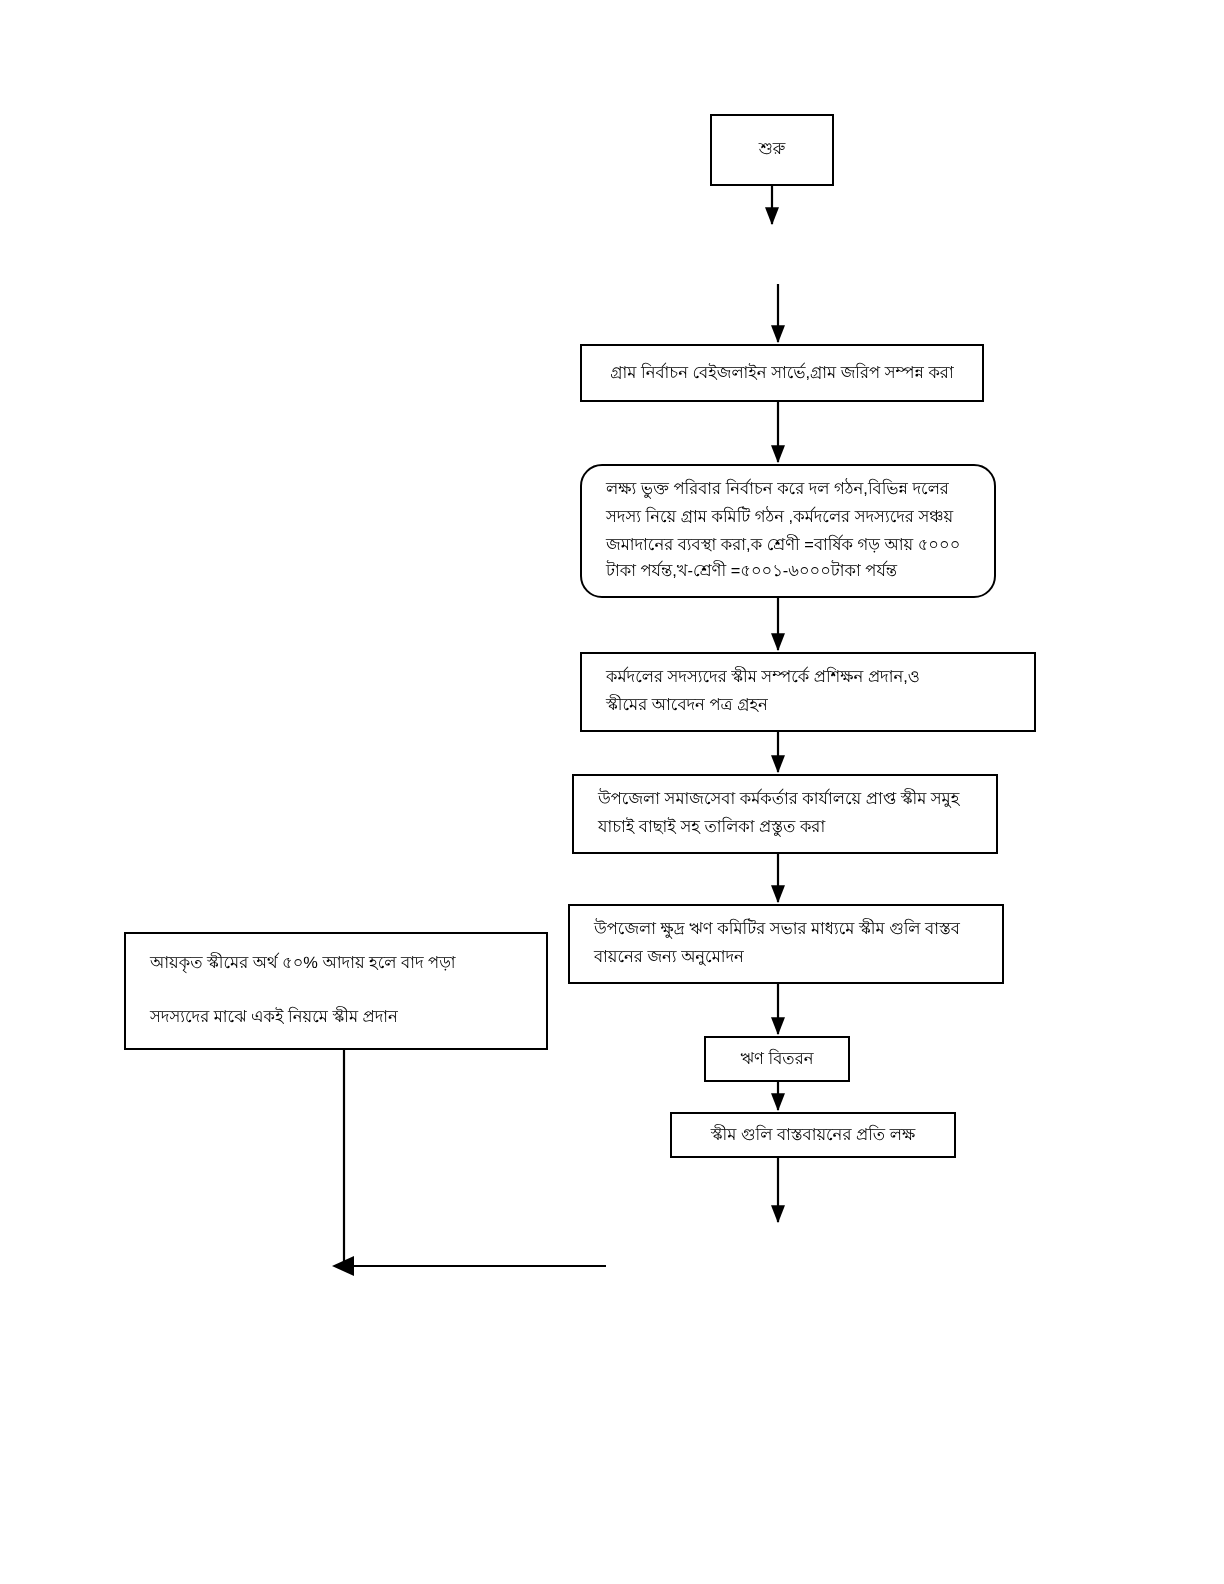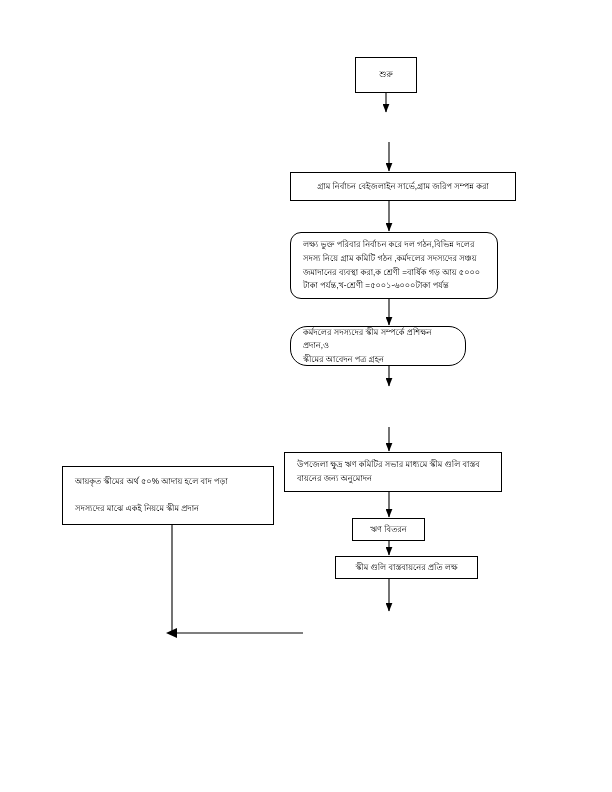--- a/index.html
+++ b/index.html
@@ -79,36 +79,40 @@
 
     <path d="M 172 525 L 172 633 M 303 633 L 175 633" stroke="#000000" stroke-width="1.1" fill="none"></path>
     <polygon points="166,633 177,628 177,638" fill="#000000"></polygon>
   </svg>
 
   <div class="node" style="left:355px; top:57px; width:62px; height:36px;">
     <span class="node-text">শুরু</span>
   </div>
 
 
-  <div class="node" style="left:290px; top:172px; width:226px; height:29px;">
+  <div class="node" style="left:290px; top:172px; width:202px; height:29px;">
     <span class="node-text">গ্রাম নির্বাচন বেইজলাইন সার্ভে,গ্রাম জরিপ সম্পন্ন করা</span>
   </div>
 
   <div class="node align-left" style="left:290px; top:232px; width:208px; height:67px;border-radius:11px;">
     <span class="node-text">লক্ষ্য ভুক্ত পরিবার নির্বাচন করে দল গঠন,বিভিন্ন দলের
 সদস্য নিয়ে গ্রাম কমিটি গঠন ,কর্মদলের সদস্যদের সঞ্চয়
 জমাদানের ব্যবস্থা করা,ক শ্রেণী =বার্ষিক গড়  আয় ৫০০০
 টাকা পর্যন্ত,খ-শ্রেণী =৫০০১-৬০০০টাকা পর্যন্ত</span>
   </div>
 
-  <div class="node align-left" style="left:290px; top:326px; width:176px; height:40px;border-radius:17px;">
+  <div class="node align-left" style="left:290px; top:326px; width:228px; height:40px;">
     <span class="node-text">কর্মদলের সদস্যদের স্কীম সম্পর্কে প্রশিক্ষন প্রদান,ও
 স্কীমের আবেদন পত্র গ্রহন</span>
   </div>
 
+  <div class="node align-left" style="left:286px; top:387px; width:213px; height:40px;">
+    <span class="node-text">উপজেলা সমাজসেবা কর্মকর্তার কার্যালয়ে প্রাপ্ত স্কীম সমুহ
+যাচাই বাছাই সহ তালিকা প্রস্তুত করা</span>
+  </div>
 
   <div class="node align-left" style="left:284px; top:452px; width:218px; height:40px;">
     <span class="node-text">উপজেলা ক্ষুদ্র ঋণ কমিটির সভার মাধ্যমে স্কীম গুলি বাস্তব
 বায়নের জন্য অনুমোদন</span>
   </div>
 
   <div class="node align-left" style="left:62px; top:466px; width:212px; height:59px;">
     <span class="node-text">আয়কৃত স্কীমের অর্থ ৫০% আদায় হলে বাদ পড়া
 
 সদস্যদের মাঝে একই নিয়মে স্কীম প্রদান</span>

